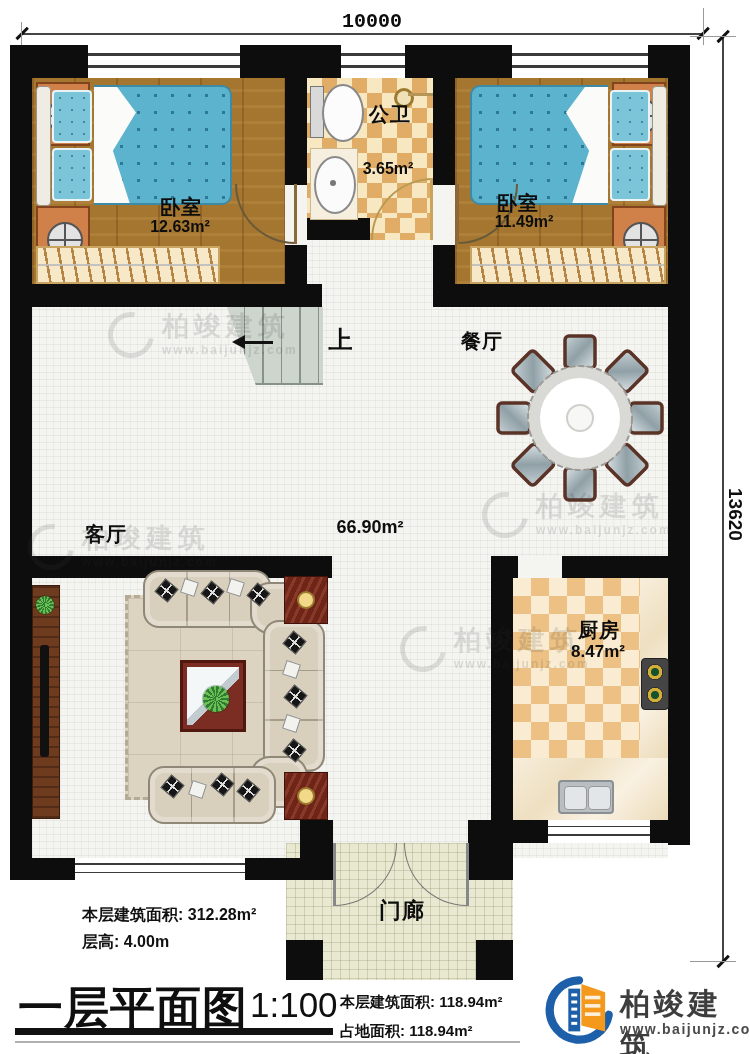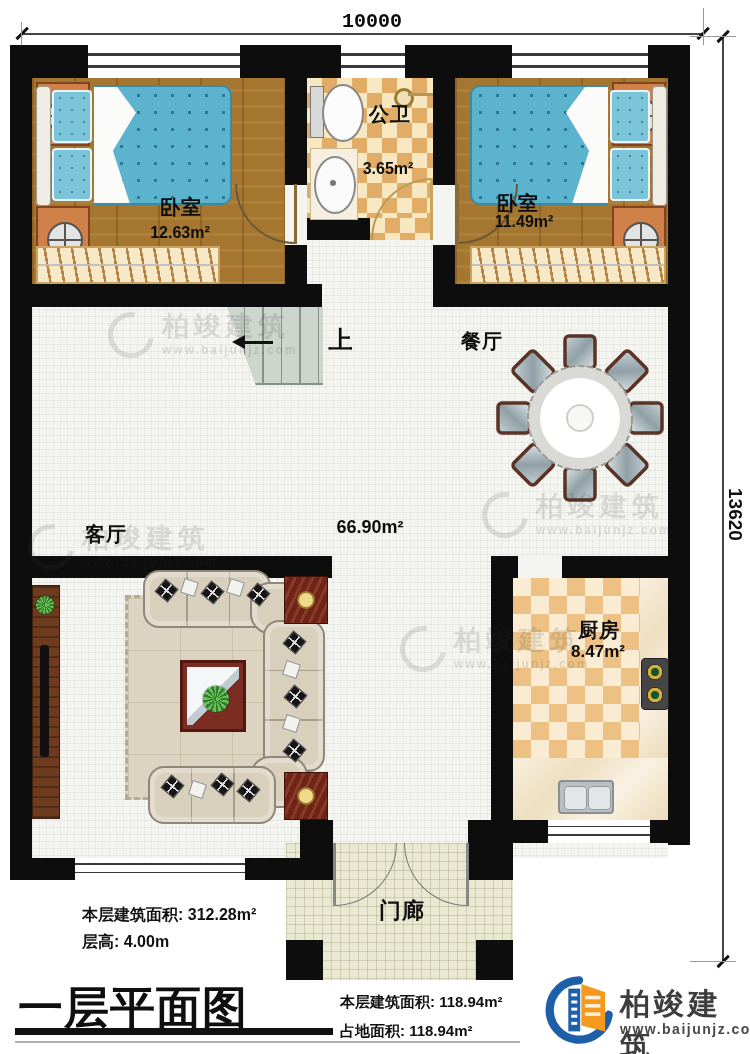--- a/index.html
+++ b/index.html
@@ -230,21 +230,21 @@
     <div class="abs" style="left:4px;top:4px;width:21px;height:22px;background:#e2e6e8;border-radius:4px;border:1px solid #999;"></div>
     <div class="abs" style="left:28px;top:4px;width:21px;height:22px;background:#e2e6e8;border-radius:4px;border:1px solid #999;"></div>
   </div>
 
   <div class="arc" style="left:334px;top:843px;width:63px;height:63px;border-right:1.5px solid #777;border-bottom:1.5px solid #777;border-bottom-right-radius:100%;"></div>
   <div class="arc" style="left:404px;top:843px;width:63px;height:63px;border-left:1.5px solid #777;border-bottom:1.5px solid #777;border-bottom-left-radius:100%;"></div>
   <div class="abs" style="left:333px;top:843px;width:2.5px;height:63px;background:#888;"></div>
   <div class="abs" style="left:466px;top:843px;width:2.5px;height:63px;background:#888;"></div>
 
   <div class="lbl room-name" style="left:181px;top:194px;">卧室</div>
-  <div class="lbl room-area" style="left:180px;top:224px;text-align:center;">12.63m²</div>
+  <div class="lbl room-area" style="left:180px;top:218px;text-align:center;">12.63m²</div>
   <div class="lbl room-name" style="left:390px;top:101px;">公卫</div>
   <div class="lbl room-area" style="left:388px;top:124px;margin-top:36px;">3.65m²</div>
   <div class="lbl room-name" style="left:518px;top:190px;">卧室</div>
   <div class="lbl room-area" style="left:524px;top:213px;">11.49m²</div>
   <div class="lbl room-name" style="left:341px;top:324px;font-size:24px;">上</div>
   <div class="lbl room-name" style="left:482px;top:328px;">餐厅</div>
   <div class="lbl room-name" style="left:98px;top:521px;margin-left:8px;">客厅</div>
   <div class="lbl" style="left:370px;top:517px;font-size:18px;">66.90m²</div>
   <div class="lbl room-name" style="left:599px;top:617px;">厨房</div>
   <div class="lbl room-area" style="left:598px;top:642px;font-size:17px;">8.47m²</div>
@@ -290,20 +290,21 @@
   <div class="tick" style="left:715px;top:35px;"></div>
   <div class="tick" style="left:715px;top:960px;"></div>
   <div class="extline" style="left:690px;top:36px;width:46px;height:1px;"></div>
   <div class="extline" style="left:690px;top:961px;width:46px;height:1px;"></div>
   <div class="abs" style="left:746px;top:488px;font-size:19px;font-weight:bold;transform-origin:0 0;transform:rotate(90deg);white-space:nowrap;">13620</div>
 
   <div class="ann" style="left:82px;top:905px;">本层建筑面积: 312.28m²</div>
   <div class="ann" style="left:82px;top:932px;">层高: 4.00m</div>
 
   <div class="abs" style="left:18px;top:978px;font-size:45px;font-weight:bold;letter-spacing:1px;">一层平面图</div>
+  <div class="abs" style="left:250px;top:985px;font-size:35px;font-weight:500;">1:100</div>
   <div class="abs" style="left:15px;top:1028px;width:318px;height:7px;background:#111;"></div>
   <div class="abs" style="left:15px;top:1041px;width:505px;height:2px;background:#b0b0b0;"></div>
   <div class="ann" style="left:340px;top:993px;font-size:15px;">本层建筑面积: 118.94m²</div>
   <div class="ann" style="left:340px;top:1022px;font-size:15px;">占地面积: 118.94m²</div>
 
   <svg class="abs" style="left:543px;top:972px;" width="72" height="76" viewBox="0 0 60 64">
     <path d="M30 7 A25 25 0 1 0 55 36" fill="none" stroke="#1d5fa8" stroke-width="7" stroke-linecap="round"></path>
     <path d="M32 10 L52 17 L52 50 L32 45 Z" fill="#f5991c"></path>
     <rect x="35" y="20" width="13" height="3" fill="#fff" opacity=".85"></rect>
     <rect x="35" y="27" width="13" height="3" fill="#fff" opacity=".85"></rect>

